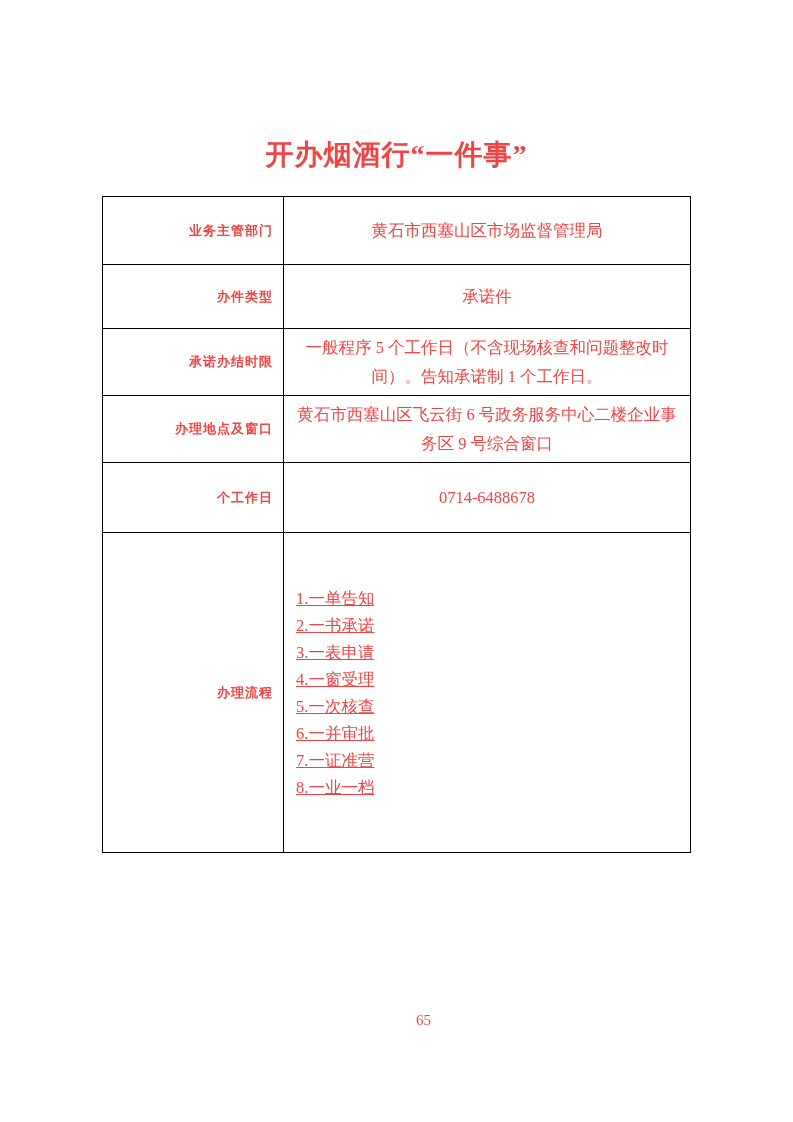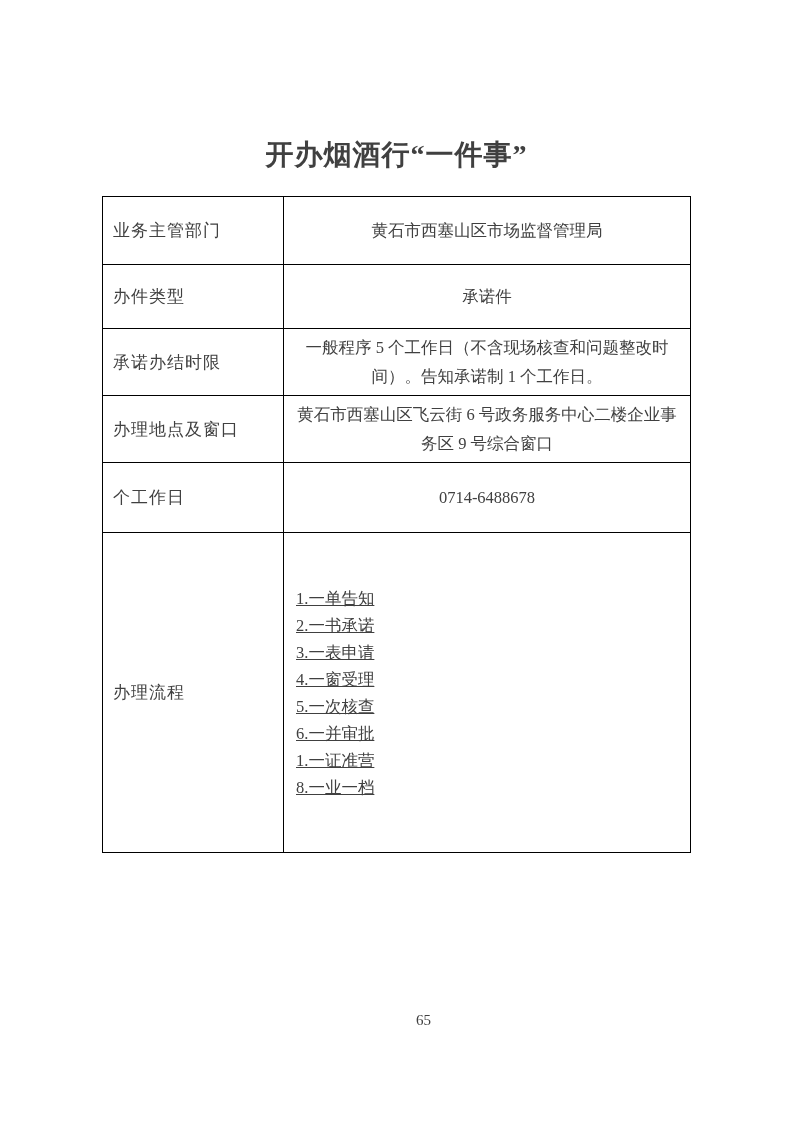--- a/index.html
+++ b/index.html
@@ -2,21 +2,21 @@
 <html><head>
 <meta charset="utf-8">
 <style>
   html, body { margin: 0; padding: 0; background: #ffffff; }
   .page {
     position: relative;
     width: 793px;
     height: 1122px;
     background: #ffffff;
     font-family: "Liberation Serif", serif;
-    color: #404040;
+    color: #ef4444;
     overflow: hidden;
   }
   .doc-title {
     position: absolute;
     top: 136px;
     left: 0;
     width: 100%;
     text-align: center;
     font-size: 28px;
     font-weight: bold;
@@ -31,23 +31,23 @@
     border-collapse: collapse;
     table-layout: fixed;
   }
   table.info-table td {
     border: 1.5px solid #000000;
     padding: 4px 10px;
     vertical-align: middle;
   }
   td.cell-label {
     width: 160px;
-    text-align: left;
-    font-weight: normal;
-    font-size: 17px;
+    text-align: right;
+    font-weight: bold;
+    font-size: 13px;
     font-family: "Liberation Sans", sans-serif;
     letter-spacing: 1px;
   }
   td.cell-value {
     text-align: center;
     font-size: 16.5px;
     line-height: 29px;
     font-family: "Liberation Serif", serif;
   }
   tr.r1 { height: 68px; }
@@ -116,21 +116,21 @@
       <tr class="r8">
         <td class="cell-label">办理流程</td>
         <td class="cell-value cell-process">
           <ul class="process-list">
             <li>1.一单告知</li>
             <li>2.一书承诺</li>
             <li>3.一表申请</li>
             <li>4.一窗受理</li>
             <li>5.一次核查</li>
             <li>6.一并审批</li>
-            <li>1.一证准营</li>
+            <li>7.一证准营</li>
             <li>8.一业一档</li>
           </ul>
         </td>
       </tr>
     </tbody>
   </table>
 
   <div class="page-number">65</div>
 
 </div>

